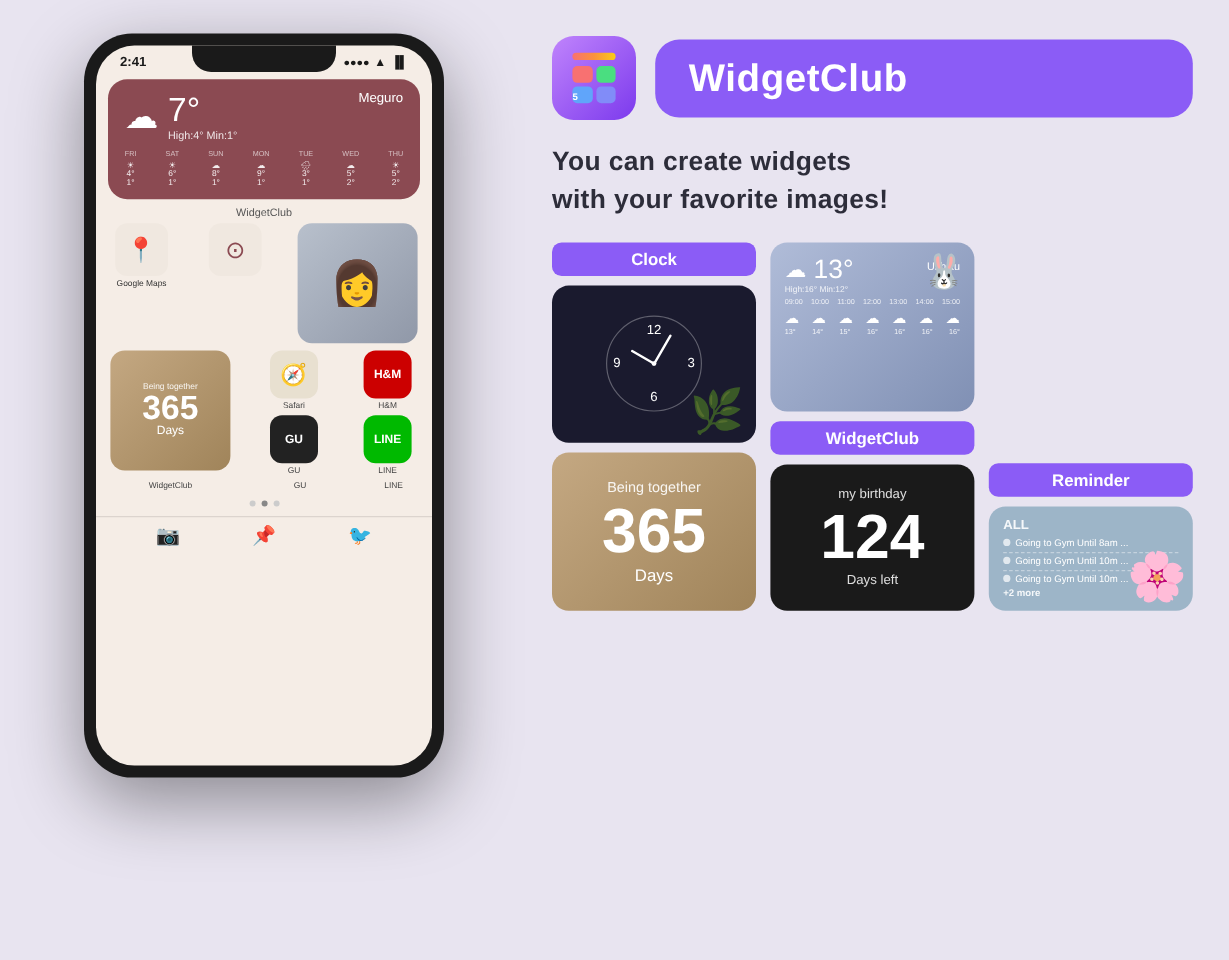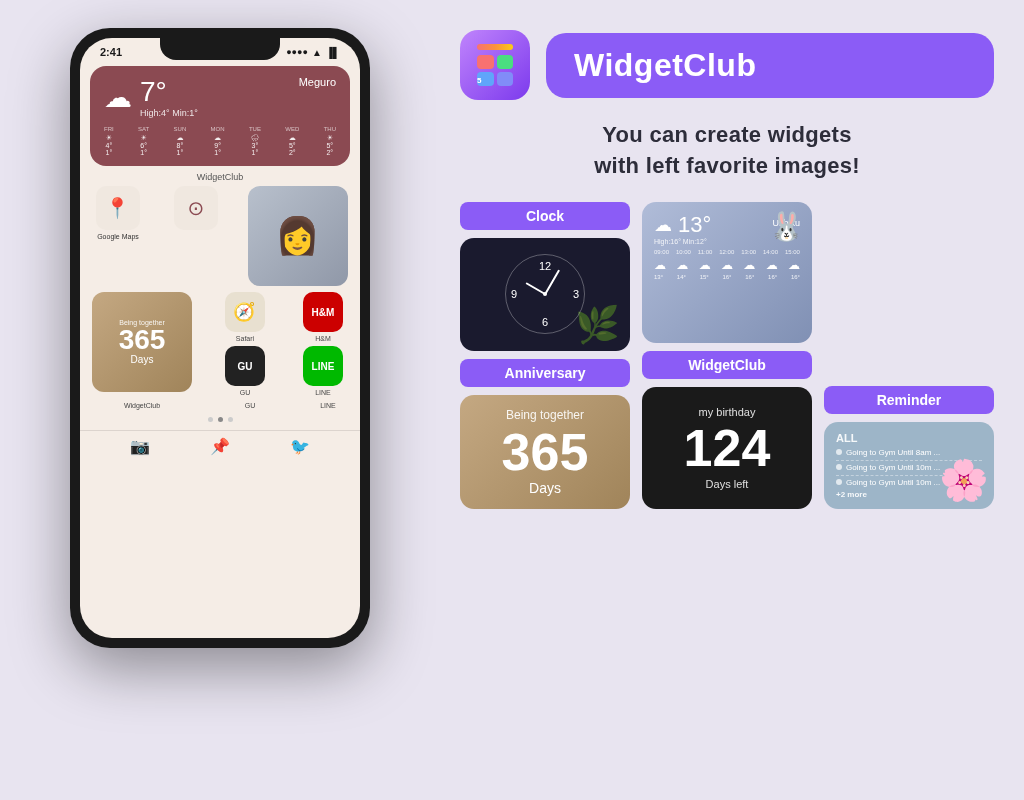--- a/index.html
+++ b/index.html
@@ -174,21 +174,20 @@
     }
     .brand-name {
       font-size: 32px;
       font-weight: 700;
       color: white;
       letter-spacing: 0.5px;
     }
 
     
     .tagline {
-      text-align: center;
       font-size: 22px;
       font-weight: 700;
       color: #2d2d3a;
       line-height: 1.4;
       margin-bottom: 20px;
       letter-spacing: 0.3px;
     }
 
     
     .categories-grid {
@@ -562,21 +561,21 @@
       </div>
     </div>
 
     <div class="brand-pill">
       <span class="brand-name">WidgetClub</span>
     </div>
   </div>
 
   <div class="tagline">
     <span>You can create widgets</span><br>
-    <span>with left favorite images!</span>
+    <span>with your favorite images!</span>
   </div>
 
   <div class="categories-grid">
 
     <div class="category-col">
 
       <div class="category-label">Clock</div>
 
       <div class="clock-preview widget-preview">
         <div style="font-size:36px; opacity:0.5; position:absolute; right:10px; bottom:5px;">🌿</div>
@@ -584,21 +583,20 @@
           <span class="clock-number-12">12</span>
           <span class="clock-number-3">3</span>
           <span class="clock-number-6">6</span>
           <span class="clock-number-9">9</span>
           <div class="clock-hand-hour"></div>
           <div class="clock-hand-minute"></div>
           <div class="clock-center"></div>
         </div>
       </div>
 
-      <div class="category-label">Anniversary</div>
 
       <div class="anniversary-preview widget-preview">
         <span class="anniv-preview-sub">Being together</span>
         <span class="anniv-preview-num">365</span>
         <span class="anniv-preview-unit">Days</span>
       </div>
     </div>
 
     <div class="category-col">
 

